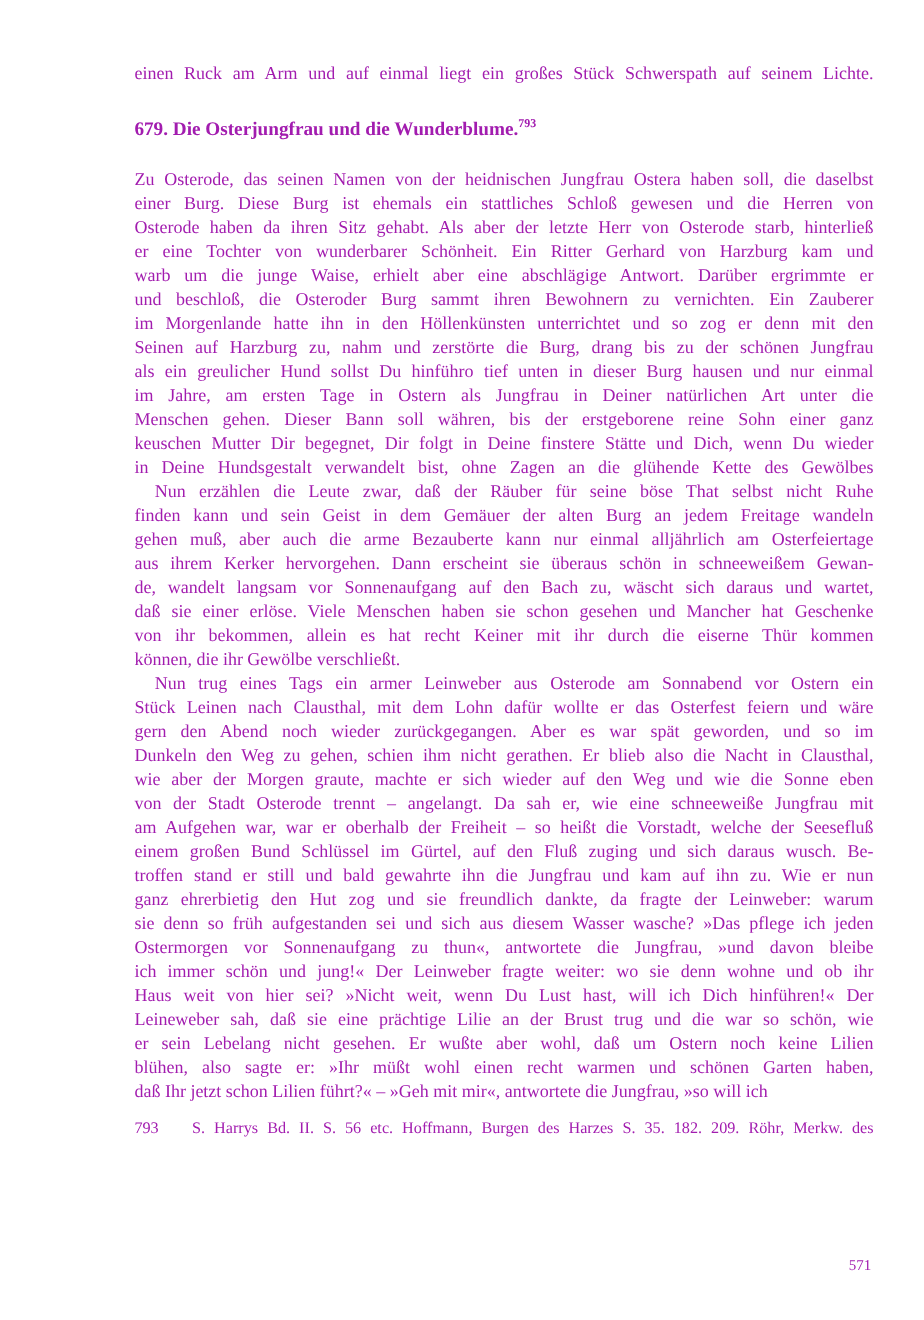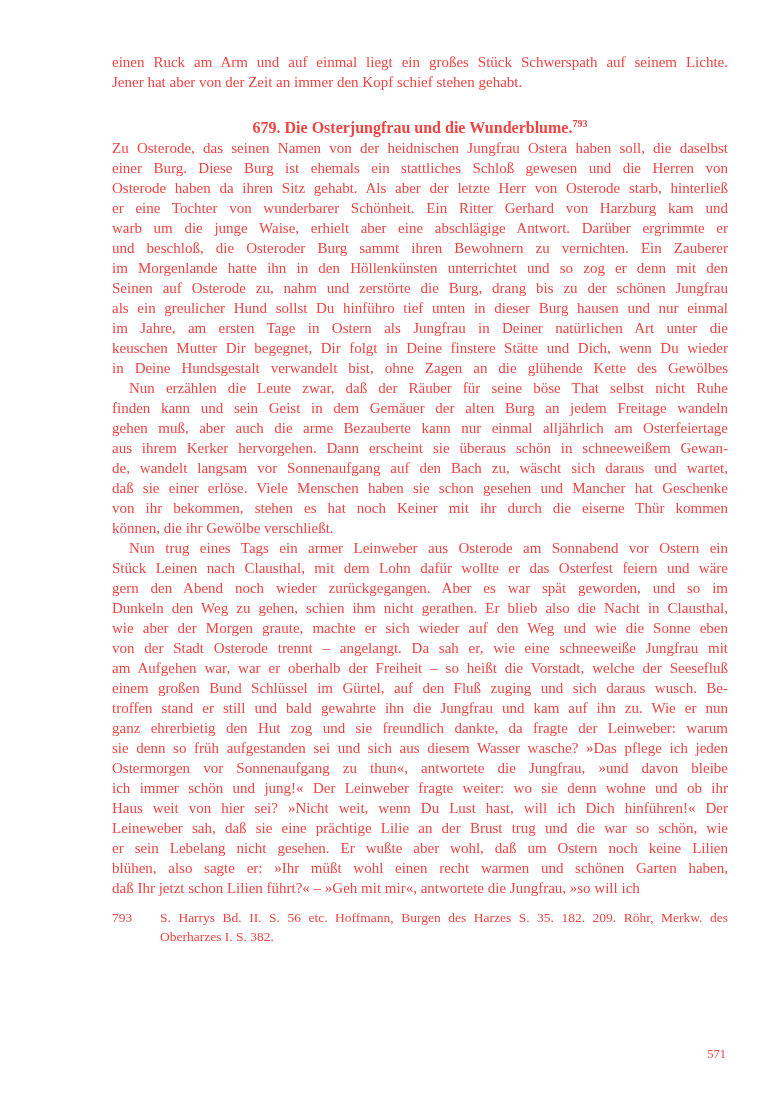--- a/index.html
+++ b/index.html
@@ -6,21 +6,21 @@
     margin: 0;
     padding: 0;
     background: #ffffff;
   }
   .sheet {
     position: relative;
     width: 770px;
     height: 1100px;
     background: #ffffff;
     font-family: "Liberation Serif", "DejaVu Serif", serif;
-    color: #ef4444;
+    color: #a21caf;
     overflow: hidden;
   }
   .textcol {
     position: absolute;
     left: 112px;
     top: 52px;
     width: 616px;
   }
   .line {
     font-size: 15px;
@@ -31,21 +31,22 @@
   .line.j {
     text-align: justify;
     text-align-last: justify;
     text-justify: inter-word;
   }
   .line.indent {
     text-indent: 17px;
   }
   .heading {
     margin-top: 22px;
-    text-align: center;
+    margin-bottom: 22px;
+    text-align: left;
     font-weight: bold;
     font-size: 16px;
     line-height: 20px;
   }
   .heading sup {
     font-size: 10px;
     font-weight: bold;
   }
   .footnote {
     position: relative;
@@ -78,50 +79,50 @@
   }
 </style>
 </head>
 <body>
 
 <div class="sheet">
   <div class="textcol">
 
     <div id="intro">
         <div class="line j">einen Ruck am Arm und auf einmal liegt ein großes Stück Schwerspath auf seinem Lichte.</div>
-        <div class="line">Jener hat aber von der Zeit an immer den Kopf schief stehen gehabt.</div>
       </div>
 
     <div class="heading">
       <span>679. Die Osterjungfrau und die Wunderblume.</span><sup>793</sup>
     </div>
 
     <div id="story-body">
         <div>
           <div class="line j">Zu Osterode, das seinen Namen von der heidnischen Jungfrau Ostera haben soll, die daselbst</div>
           <div class="line j">einer Burg. Diese Burg ist ehemals ein stattliches Schloß gewesen und die Herren von</div>
           <div class="line j">Osterode haben da ihren Sitz gehabt. Als aber der letzte Herr von Osterode starb, hinterließ</div>
           <div class="line j">er eine Tochter von wunderbarer Schönheit. Ein Ritter Gerhard von Harzburg kam und</div>
           <div class="line j">warb um die junge Waise, erhielt aber eine abschlägige Antwort. Darüber ergrimmte er</div>
           <div class="line j">und beschloß, die Osteroder Burg sammt ihren Bewohnern zu vernichten. Ein Zauberer</div>
           <div class="line j">im Morgenlande hatte ihn in den Höllenkünsten unterrichtet und so zog er denn mit den</div>
-          <div class="line j">Seinen auf Osterode zu, nahm und zerstörte die Burg, drang bis zu der schönen Jungfrau</div>
+          <div class="line j">Seinen auf Harzburg zu, nahm und zerstörte die Burg, drang bis zu der schönen Jungfrau</div>
           <div class="line j">als ein greulicher Hund sollst Du hinführo tief unten in dieser Burg hausen und nur einmal</div>
           <div class="line j">im Jahre, am ersten Tage in Ostern als Jungfrau in Deiner natürlichen Art unter die</div>
+          <div class="line j">Menschen gehen. Dieser Bann soll währen, bis der erstgeborene reine Sohn einer ganz</div>
           <div class="line j">keuschen Mutter Dir begegnet, Dir folgt in Deine finstere Stätte und Dich, wenn Du wieder</div>
           <div class="line j">in Deine Hundsgestalt verwandelt bist, ohne Zagen an die glühende Kette des Gewölbes</div>
         </div>
         <div>
           <div class="line j indent">Nun erzählen die Leute zwar, daß der Räuber für seine böse That selbst nicht Ruhe</div>
           <div class="line j">finden kann und sein Geist in dem Gemäuer der alten Burg an jedem Freitage wandeln</div>
           <div class="line j">gehen muß, aber auch die arme Bezauberte kann nur einmal alljährlich am Osterfeiertage</div>
           <div class="line j">aus ihrem Kerker hervorgehen. Dann erscheint sie überaus schön in schneeweißem Gewan-</div>
           <div class="line j">de, wandelt langsam vor Sonnenaufgang auf den Bach zu, wäscht sich daraus und wartet,</div>
           <div class="line j">daß sie einer erlöse. Viele Menschen haben sie schon gesehen und Mancher hat Geschenke</div>
-          <div class="line j">von ihr bekommen, stehen es hat noch Keiner mit ihr durch die eiserne Thür kommen</div>
+          <div class="line j">von ihr bekommen, allein es hat recht Keiner mit ihr durch die eiserne Thür kommen</div>
           <div class="line">können, die ihr Gewölbe verschließt.</div>
         </div>
         <div>
           <div class="line j indent">Nun trug eines Tags ein armer Leinweber aus Osterode am Sonnabend vor Ostern ein</div>
           <div class="line j">Stück Leinen nach Clausthal, mit dem Lohn dafür wollte er das Osterfest feiern und wäre</div>
           <div class="line j">gern den Abend noch wieder zurückgegangen. Aber es war spät geworden, und so im</div>
           <div class="line j">Dunkeln den Weg zu gehen, schien ihm nicht gerathen. Er blieb also die Nacht in Clausthal,</div>
           <div class="line j">wie aber der Morgen graute, machte er sich wieder auf den Weg und wie die Sonne eben</div>
           <div class="line j">von der Stadt Osterode trennt – angelangt. Da sah er, wie eine schneeweiße Jungfrau mit</div>
           <div class="line j">am Aufgehen war, war er oberhalb der Freiheit – so heißt die Vorstadt, welche der Seesefluß</div>
@@ -136,20 +137,19 @@
           <div class="line j">er sein Lebelang nicht gesehen. Er wußte aber wohl, daß um Ostern noch keine Lilien</div>
           <div class="line j">blühen, also sagte er: »Ihr müßt wohl einen recht warmen und schönen Garten haben,</div>
           <div class="line">daß Ihr jetzt schon Lilien führt?« – »Geh mit mir«, antwortete die Jungfrau, »so will ich</div>
         </div>
       </div>
 
     <div class="footnote">
       <span class="fn-number">793</span>
       <div id="footnote-lines">
           <div class="fn-line j">S. Harrys Bd. II. S. 56 etc. Hoffmann, Burgen des Harzes S. 35. 182. 209. Röhr, Merkw. des</div>
-          <div class="fn-line">Oberharzes I. S. 382.</div>
         </div>
     </div>
 
   </div>
 
   <div class="page-number">571</div>
 </div>
 
 </body></html>

